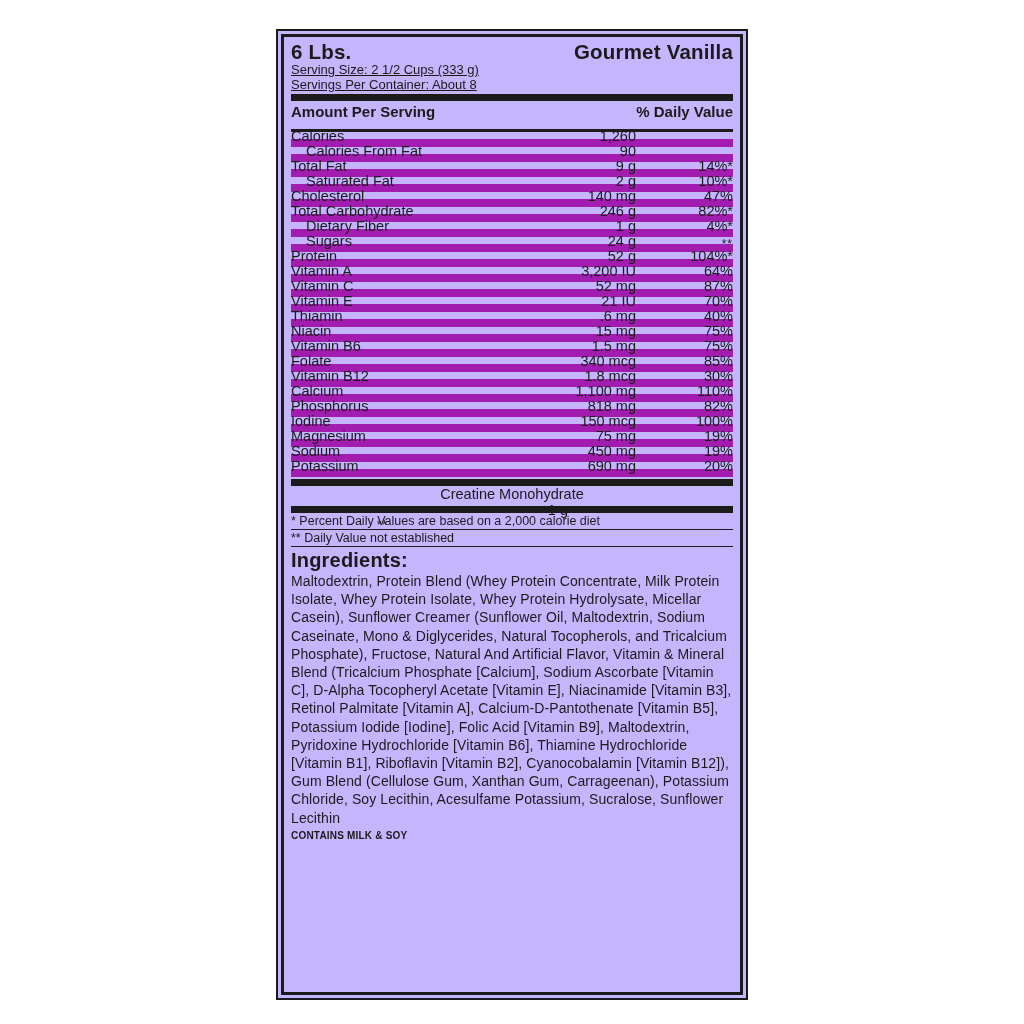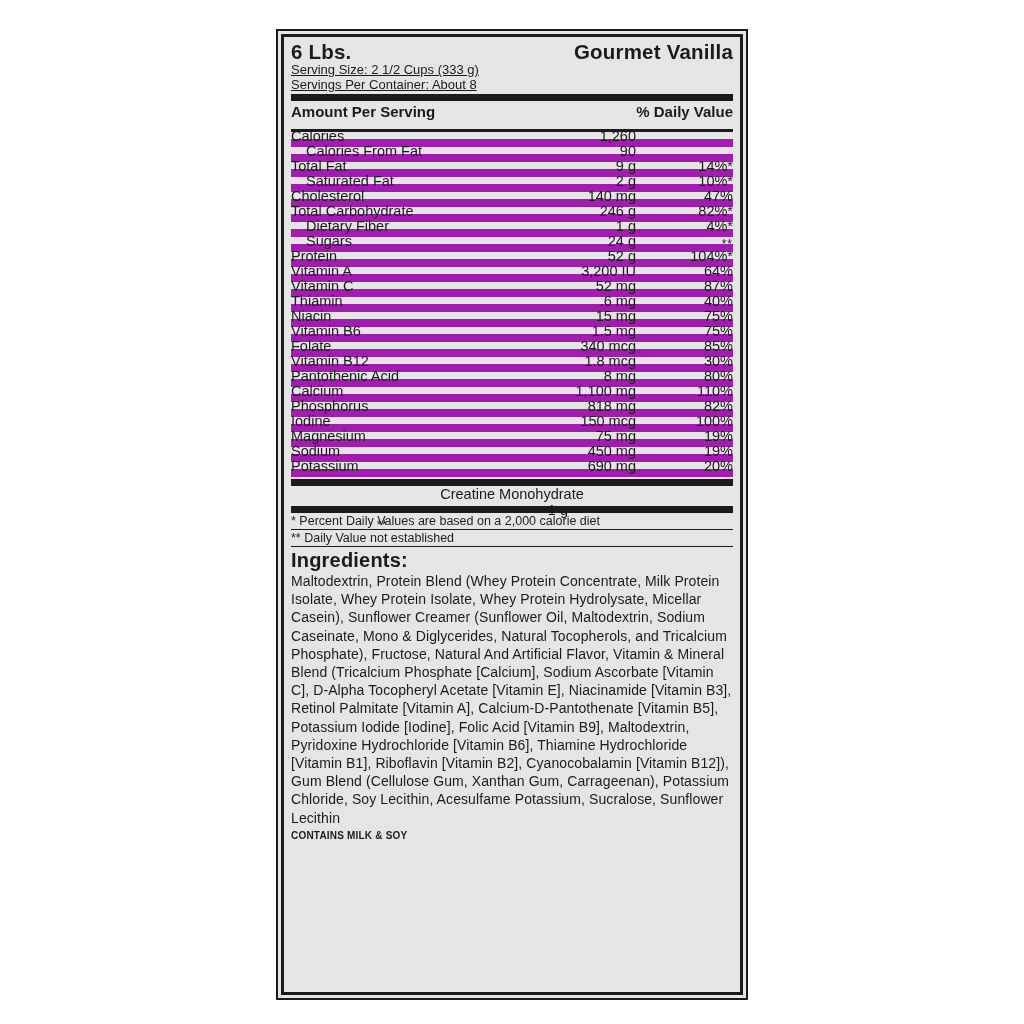--- a/index.html
+++ b/index.html
@@ -19,21 +19,21 @@
   }
   .label-outer {
     position: absolute;
     left: 276px;
     top: 29px;
     width: 472px;
     height: 971px;
     border: 2px solid #1b1b1b;
     padding: 3px;
     box-sizing: border-box;
-    background: #e5e5e5;
+    background: #c4b5fd;
   }
   .label-inner {
     border: 3px solid #1b1b1b;
     width: 100%;
     height: 100%;
     box-sizing: border-box;
     padding: 3px 7px 5px 7px;
     overflow: hidden;
   }
   .head-top {
@@ -182,20 +182,25 @@
             <span class="nname">Vitamin A</span>
             <span class="namt">3,200 IU</span>
             <span class="ndv">64%</span>
           </div>
           <div class="nrow">
             <span class="nname">Vitamin C</span>
             <span class="namt">52 mg</span>
             <span class="ndv">87%</span>
           </div>
           <div class="nrow">
+            <span class="nname">Vitamin E</span>
+            <span class="namt">21 IU</span>
+            <span class="ndv">70%</span>
+          </div>
+          <div class="nrow">
             <span class="nname">Thiamin</span>
             <span class="namt">.6 mg</span>
             <span class="ndv">40%</span>
           </div>
           <div class="nrow">
             <span class="nname">Niacin</span>
             <span class="namt">15 mg</span>
             <span class="ndv">75%</span>
           </div>
           <div class="nrow">
@@ -205,25 +210,20 @@
           </div>
           <div class="nrow">
             <span class="nname">Folate</span>
             <span class="namt">340 mcg</span>
             <span class="ndv">85%</span>
           </div>
           <div class="nrow">
             <span class="nname">Vitamin B12</span>
             <span class="namt">1.8 mcg</span>
             <span class="ndv">30%</span>
-          </div>
-          <div class="nrow">
-            <span class="nname">Pantothenic Acid</span>
-            <span class="namt">8 mg</span>
-            <span class="ndv">80%</span>
           </div>
           <div class="nrow">
             <span class="nname">Calcium</span>
             <span class="namt">1,100 mg</span>
             <span class="ndv">110%</span>
           </div>
           <div class="nrow">
             <span class="nname">Phosphorus</span>
             <span class="namt">818 mg</span>
             <span class="ndv">82%</span>

